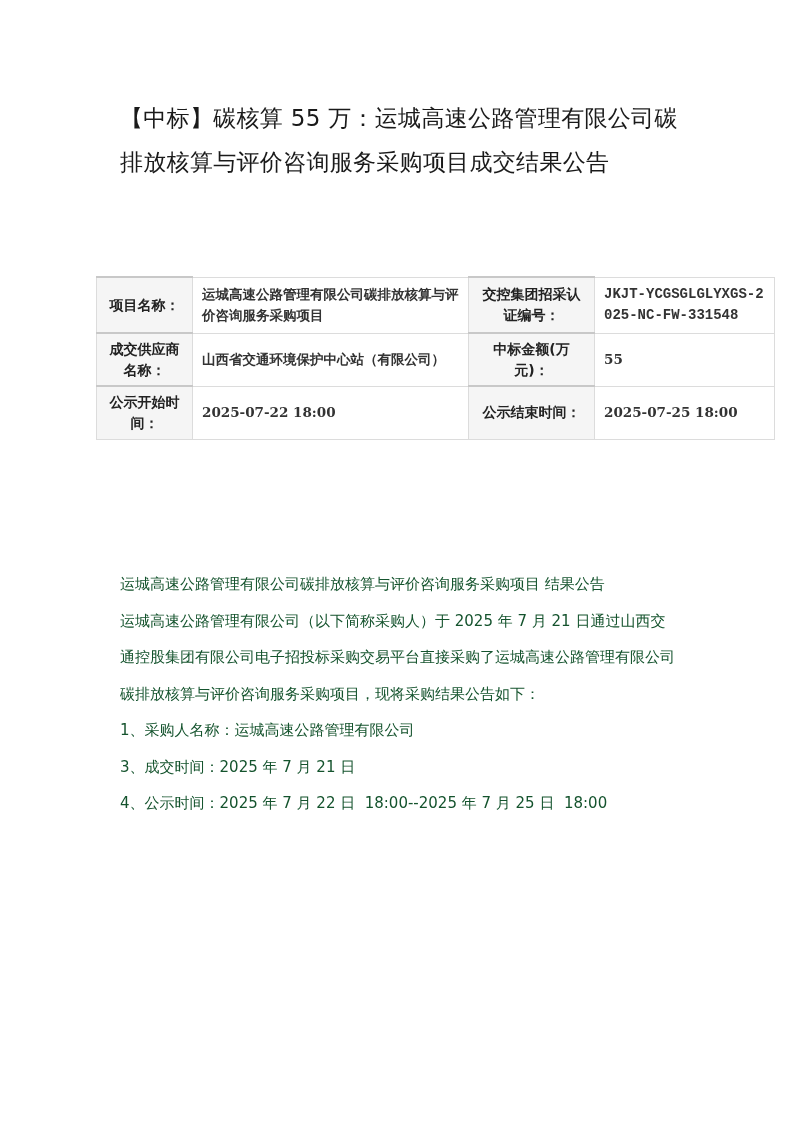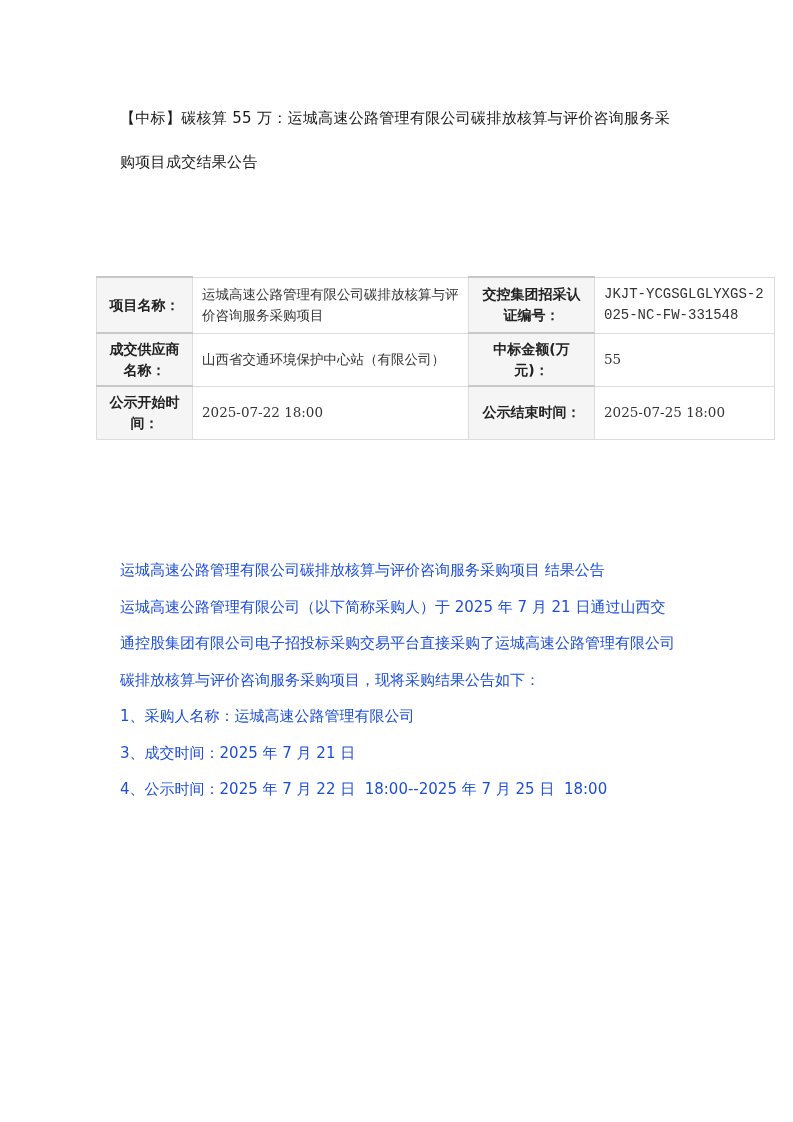--- a/index.html
+++ b/index.html
@@ -1,29 +1,29 @@
 <!DOCTYPE html>
 <html><head>
 <meta charset="utf-8">
 <style>
   html, body { margin: 0; padding: 0; background: #ffffff; }
   body { width: 793px; height: 1122px; position: relative; overflow: hidden;
          font-family: "DejaVu Sans", "Liberation Sans", sans-serif; color: #1a1a1a; }
   .title { position: absolute; left: 120px; top: 96px; width: 560px;
-           font-size: 15px; line-height: 44px; font-weight: normal; margin: 0; letter-spacing: 0.3px; }
+           font-size: 23px; line-height: 44px; font-weight: normal; margin: 0; letter-spacing: 0.3px; }
   table.info { position: absolute; left: 96px; top: 276px; width: 678px;
                border-collapse: collapse; table-layout: fixed; font-size: 14px; }
   table.info td { border: 1px solid #dcdcdc; padding: 4px 9px; vertical-align: middle; }
   table.info td.lbl { background: #f5f5f5; font-weight: bold; text-align: center;
                       border-top: 2px solid #c8c8c8; line-height: 21px; color: #222; }
   table.info td.val { font-family: "DejaVu Serif", "Liberation Serif", serif;
-                      font-size: 13.5px; line-height: 21px; color: #333; background: #fff; }
+                      font-size: 13.5px; line-height: 21px; color: #333; background: #fff; font-weight: bold; }
   table.info td.val.mono { font-family: "Liberation Mono", "DejaVu Sans Mono", monospace; font-size: 14px; }
-  .body-text { position: absolute; left: 120px; top: 552px; width: 560px;
-               font-size: 15px; line-height: 36.5px; color: #1d4ed8; }
+  .body-text { position: absolute; left: 120px; top: 566px; width: 560px;
+               font-size: 15px; line-height: 36.5px; color: #14532d; }
   .body-text p { margin: 0; }
 </style>
 </head>
 <body>
 
 <h1 class="title">【中标】碳核算 55 万：运城高速公路管理有限公司碳排放核算与评价咨询服务采购项目成交结果公告</h1>
 
 <table class="info">
   <colgroup>
     <col style="width:96px">

